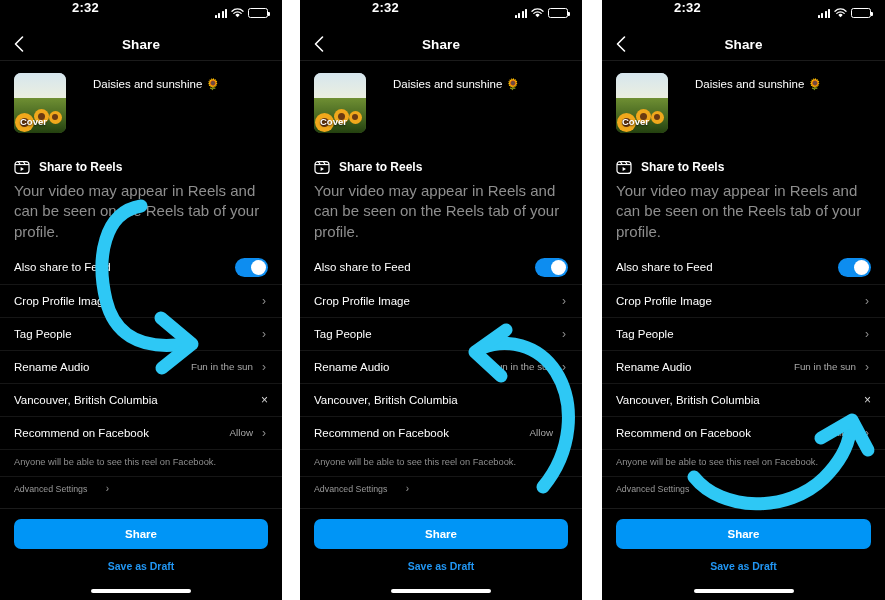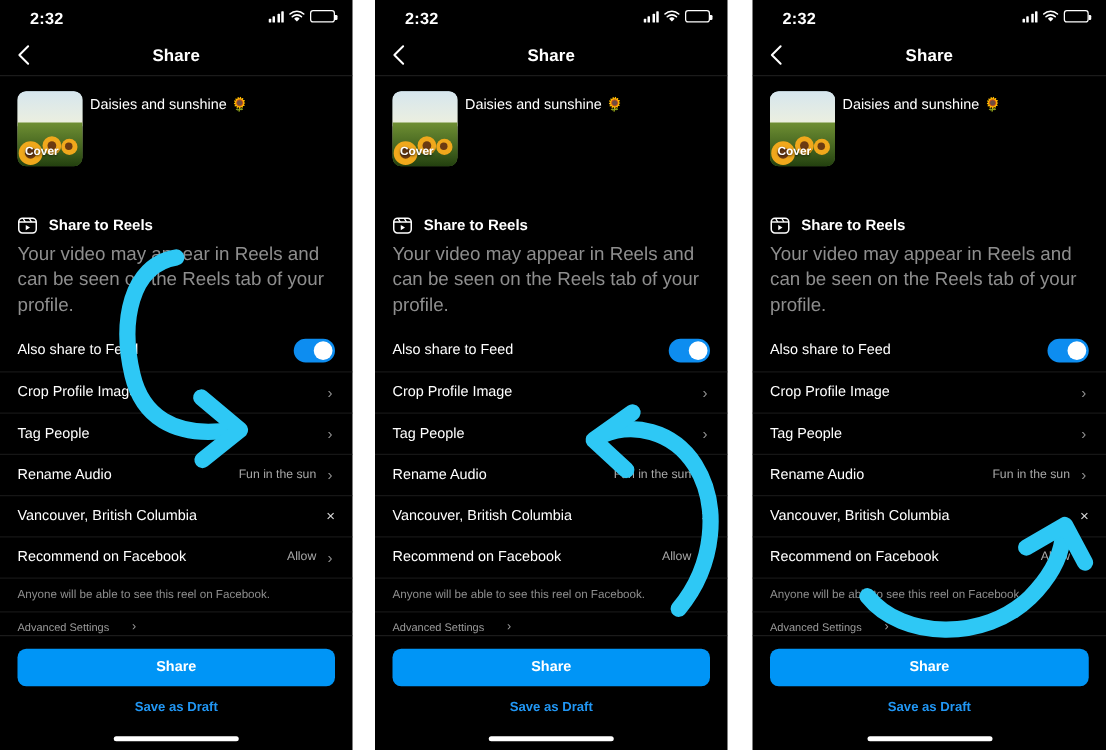--- a/index.html
+++ b/index.html
@@ -20,22 +20,23 @@
   }
   .panel-1 { width:282px; }
   .gap { flex:0 0 auto; width:18px; height:600px; background:#ffffff; }
   .panel-2 { width:282px; }
   .gap2 { flex:0 0 auto; width:20px; height:600px; background:#ffffff; }
   .panel-3 { width:283px; }
 
   
   .statusbar {
     height:28px; position:relative;
-    display:flex; align-items:center;
+    display:flex; 
     padding:0 14px;
+    margin-left:48px;
   }
   .clock {
     color:#ffffff; font-size:13px; font-weight:bold;
     letter-spacing:0.2px;
     margin-left:10px;
   }
   .status-right {
     position:absolute; right:14px; top:8px;
     display:flex; align-items:center; gap:4px;
   }
@@ -92,31 +93,30 @@
   }
   .flower { position:absolute; border-radius:50%; }
   .f-pet { background:#f0a81c; }
   .f-ctr { background:#6b3a12; border-radius:50%; }
   .thumb .cover-lbl {
     position:absolute; left:6px; bottom:6px;
     color:#ffffff; font-size:9.5px; font-weight:bold;
     text-shadow:0 1px 2px rgba(0,0,0,.75);
   }
   .caption {
-    margin-left:6px; color:#ffffff; font-size:11.5px;
+    margin-left:27px; color:#ffffff; font-size:11.5px;
     line-height:1.35; padding-top:4px;
     display:flex; align-items:center; gap:4px;
   }
   .sunflower-emoji { font-size:11px; color:#f3c117; }
 
   
   .reels-head {
     display:flex; align-items:center; gap:9px;
     padding:6px 14px 0 14px;
-    margin-top:13px;
   }
   .reels-ico { width:16px; height:16px; flex:0 0 auto; }
   .reels-title { color:#ffffff; font-size:12px; font-weight:bold; }
   .reels-sub {
     color:#8e8e8e; font-size:15px; line-height:1.35;
     padding:6px 22px 9px 14px;
   }
 
   
   .list { padding:0; }

